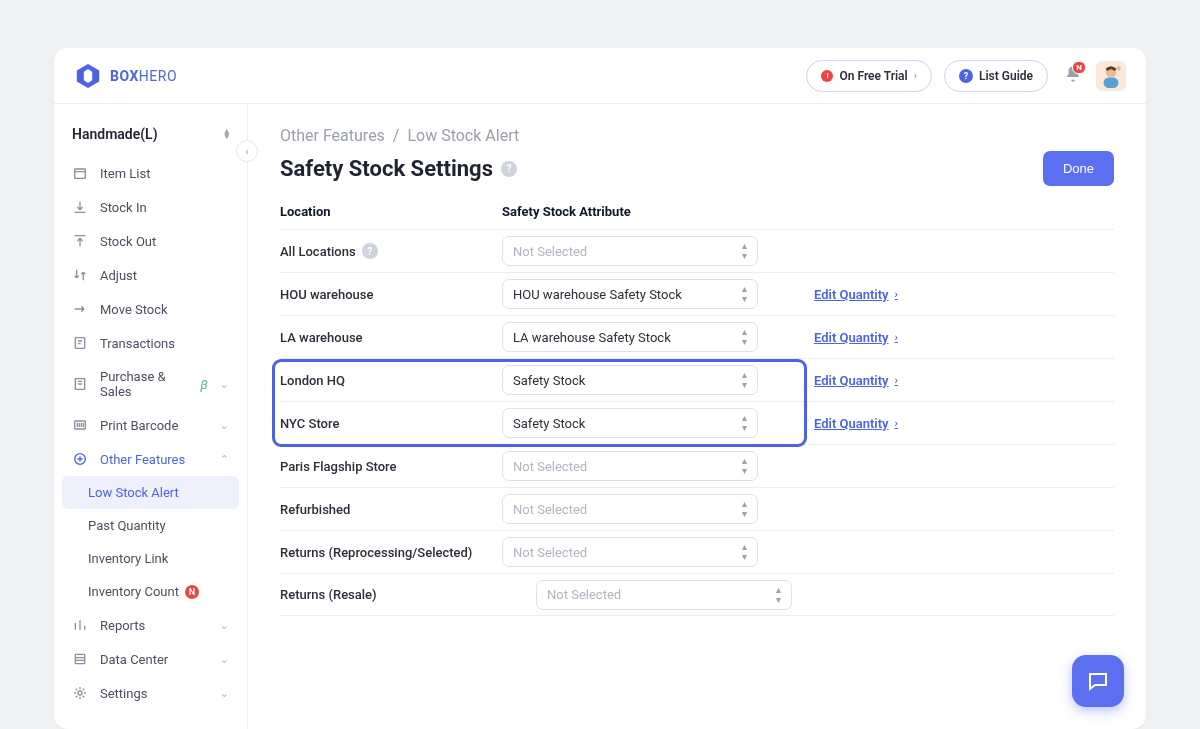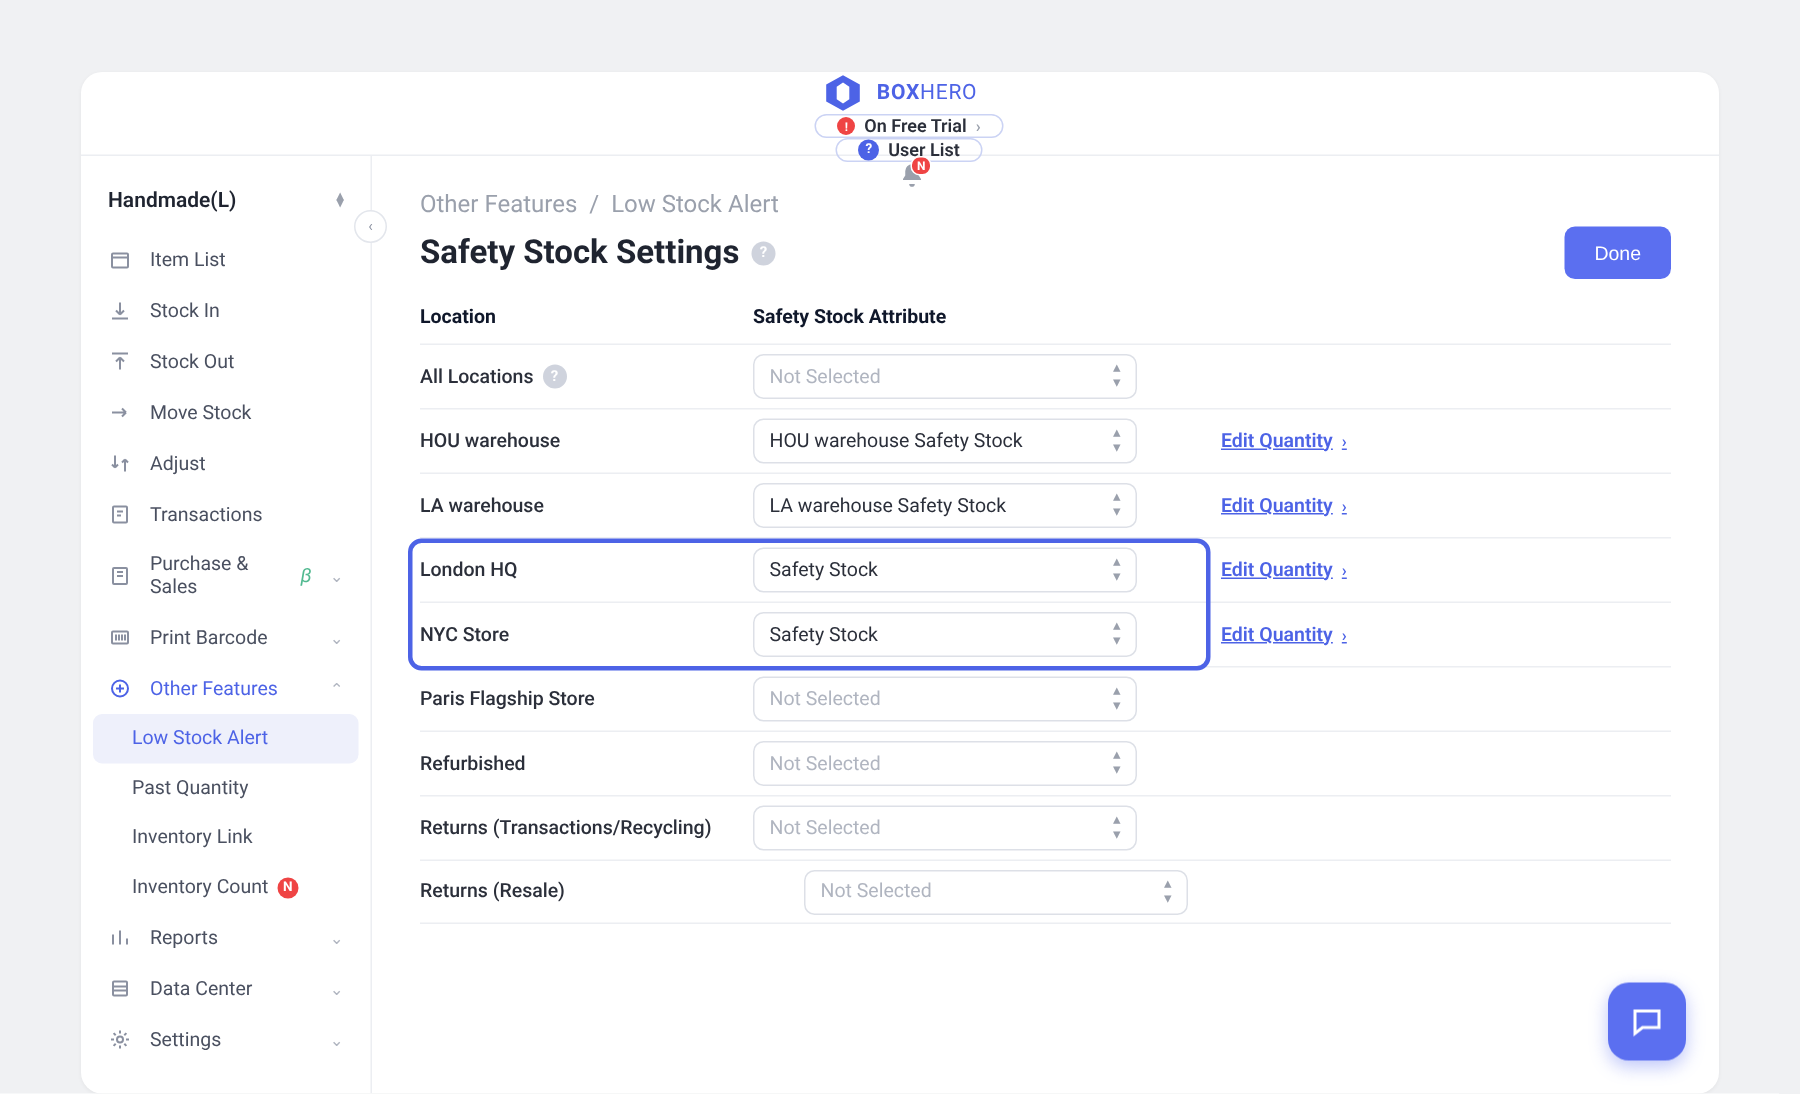--- a/index.html
+++ b/index.html
@@ -20,21 +20,20 @@
   flex-direction: column;
   overflow: hidden;
   box-shadow: 0 1px 3px rgba(0,0,0,0.05);
 }
 .topbar {
   height: 56px;
   border-bottom: 1px solid #eceef2;
   display: flex;
   align-items: center;
   padding: 0 20px;
-  flex-direction: column;
 }
 .logo {
   display: flex;
   align-items: center;
   gap: 8px;
 }
 .logo-mark {
   width: 28px;
   height: 28px;
 }
@@ -271,21 +270,21 @@
       <span class="logo-text"><span>BOX</span><span class="hero">HERO</span></span>
     </div>
     <div class="topbar-spacer"></div>
     <div class="pill">
       <span class="dot-red">!</span>
       <span>On Free Trial</span>
       <span class="chev-small">›</span>
     </div>
     <div class="pill">
       <span class="dot-blue">?</span>
-      <span>User List</span>
+      <span>List Guide</span>
     </div>
     <div class="bell-wrap">
       <svg viewBox="0 0 24 24" fill="currentColor">
           <path d="M12 2a6 6 0 0 0-6 6v4l-2 3v1h16v-1l-2-3V8a6 6 0 0 0-6-6zm0 20a2.5 2.5 0 0 0 2.5-2.5h-5A2.5 2.5 0 0 0 12 22z"></path>
         </svg>
       <span class="bell-badge">N</span>
     </div>
     <svg class="avatar" viewBox="0 0 40 40">
       <rect width="40" height="40" rx="8" fill="#fce8d8"></rect>
       <circle cx="20" cy="15" r="7" fill="#f0b890"></circle>
@@ -327,32 +326,32 @@
             <span class="icon">
               <svg viewBox="0 0 24 24" fill="none" stroke="currentColor" stroke-width="2">
                 <path d="M12 20V8m0 0l-4 4m4-4l4 4M4 4h16"></path>
               </svg>
             </span>
             <span>Stock Out</span>
           </li>
         <li class="nav-item">
             <span class="icon">
               <svg viewBox="0 0 24 24" fill="none" stroke="currentColor" stroke-width="2">
+                <path d="M7 4v12m0 0l-3-3m3 3l3-3M17 20V8m0 0l-3 3m3-3l3 3"></path>
+              </svg>
+            </span>
+            <span>Adjust</span>
+          </li>
+        <li class="nav-item">
+            <span class="icon">
+              <svg viewBox="0 0 24 24" fill="none" stroke="currentColor" stroke-width="2">
                 <path d="M4 12h14m0 0l-4-4m4 4l-4 4"></path>
               </svg>
             </span>
             <span>Move Stock</span>
-          </li>
-        <li class="nav-item">
-            <span class="icon">
-              <svg viewBox="0 0 24 24" fill="none" stroke="currentColor" stroke-width="2">
-                <path d="M7 4v12m0 0l-3-3m3 3l3-3M17 20V8m0 0l-3 3m3-3l3 3"></path>
-              </svg>
-            </span>
-            <span>Adjust</span>
           </li>
         <li class="nav-item">
             <span class="icon">
               <svg viewBox="0 0 24 24" fill="none" stroke="currentColor" stroke-width="2">
                 <rect x="5" y="4" width="14" height="16" rx="1"></rect>
                 <path d="M9 9h6M9 13h4"></path>
               </svg>
             </span>
             <span>Transactions</span>
           </li>
@@ -553,21 +552,21 @@
             <div class="select-box placeholder">
               <span>Not Selected</span>
               <span class="caret">
                 <span>▴</span>
                 <span>▾</span>
               </span>
             </div>
           </div>
           <div class="row">
             <div class="loc-cell">
-              <span>Returns (Transactions/Recycling)</span>
+              <span>Returns (Reprocessing/Selected)</span>
             </div>
             <div class="select-box placeholder">
               <span>Not Selected</span>
               <span class="caret">
                 <span>▴</span>
                 <span>▾</span>
               </span>
             </div>
           </div>
           <div class="row">

